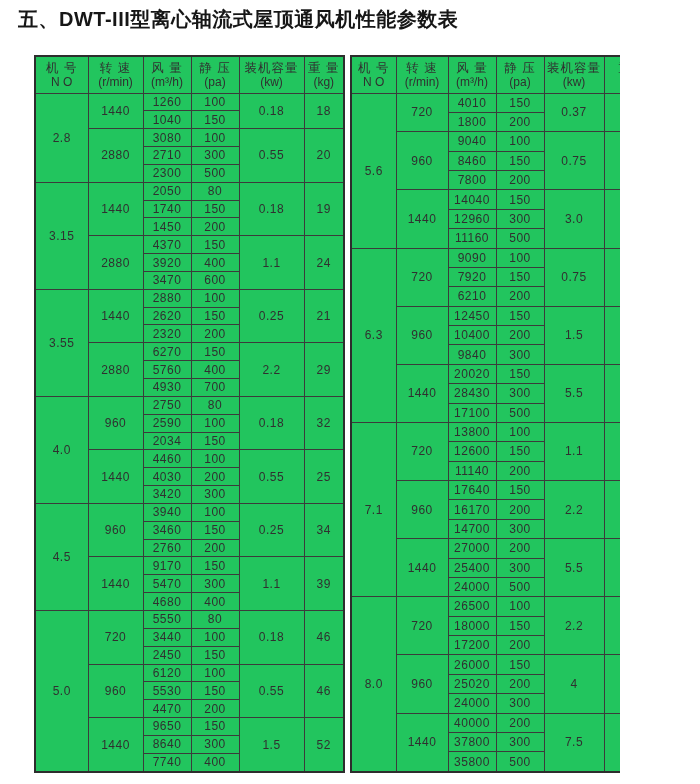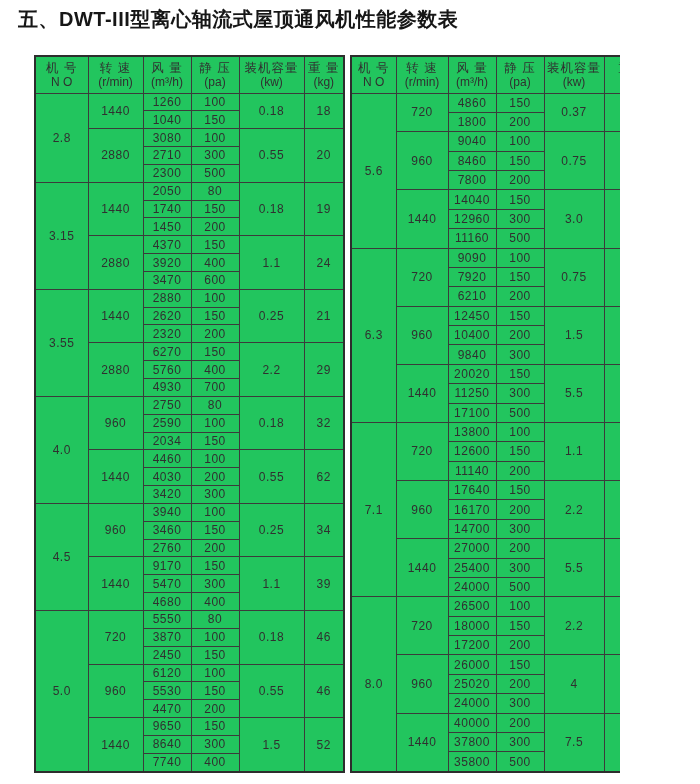--- a/index.html
+++ b/index.html
@@ -199,21 +199,21 @@
         </tr>
         <tr>
           <td>2034</td>
           <td>150</td>
         </tr>
         <tr>
           <td rowspan="3">1440</td>
           <td>4460</td>
           <td>100</td>
           <td rowspan="3">0.55</td>
-          <td rowspan="3">62</td>
+          <td rowspan="3">25</td>
         </tr>
         <tr>
           <td>4030</td>
           <td>200</td>
         </tr>
         <tr>
           <td>3420</td>
           <td>300</td>
         </tr>
         <tr>
@@ -249,21 +249,21 @@
         </tr>
         <tr>
           <td rowspan="9">5.0</td>
           <td rowspan="3">720</td>
           <td>5550</td>
           <td>80</td>
           <td rowspan="3">0.18</td>
           <td rowspan="3">46</td>
         </tr>
         <tr>
-          <td>3870</td>
+          <td>3440</td>
           <td>100</td>
         </tr>
         <tr>
           <td>2450</td>
           <td>150</td>
         </tr>
         <tr>
           <td rowspan="3">960</td>
           <td>6120</td>
           <td>100</td>
@@ -330,21 +330,21 @@
           <th>
             <div class="h-line1">重 量</div>
             <div class="h-line2">(kg)</div>
           </th>
         </tr>
       </thead>
     <tbody>
         <tr>
           <td rowspan="8">5.6</td>
           <td rowspan="2">720</td>
-          <td>4860</td>
+          <td>4010</td>
           <td>150</td>
           <td rowspan="2">0.37</td>
           <td rowspan="2">67</td>
         </tr>
         <tr>
           <td>1800</td>
           <td>200</td>
         </tr>
         <tr>
           <td rowspan="3">960</td>
@@ -408,21 +408,21 @@
           <td>300</td>
         </tr>
         <tr>
           <td rowspan="3">1440</td>
           <td>20020</td>
           <td>150</td>
           <td rowspan="3">5.5</td>
           <td rowspan="3">85</td>
         </tr>
         <tr>
-          <td>11250</td>
+          <td>28430</td>
           <td>300</td>
         </tr>
         <tr>
           <td>17100</td>
           <td>500</td>
         </tr>
         <tr>
           <td rowspan="9">7.1</td>
           <td rowspan="3">720</td>
           <td>13800</td>

